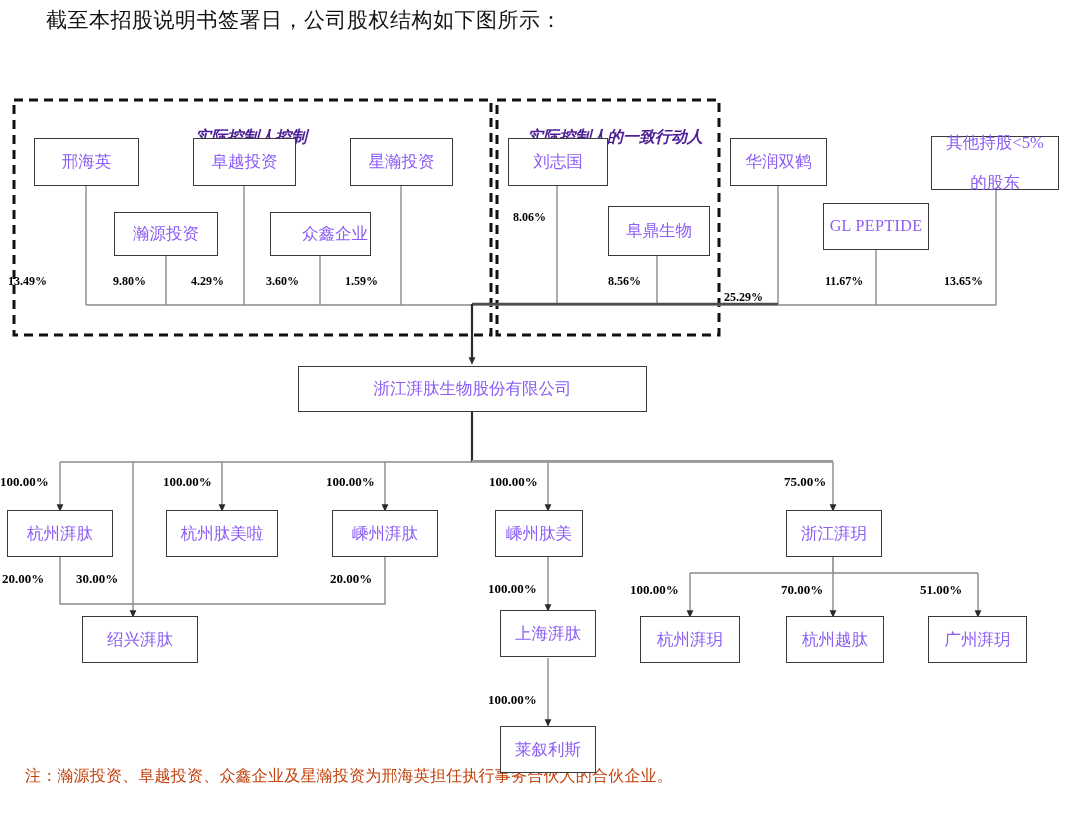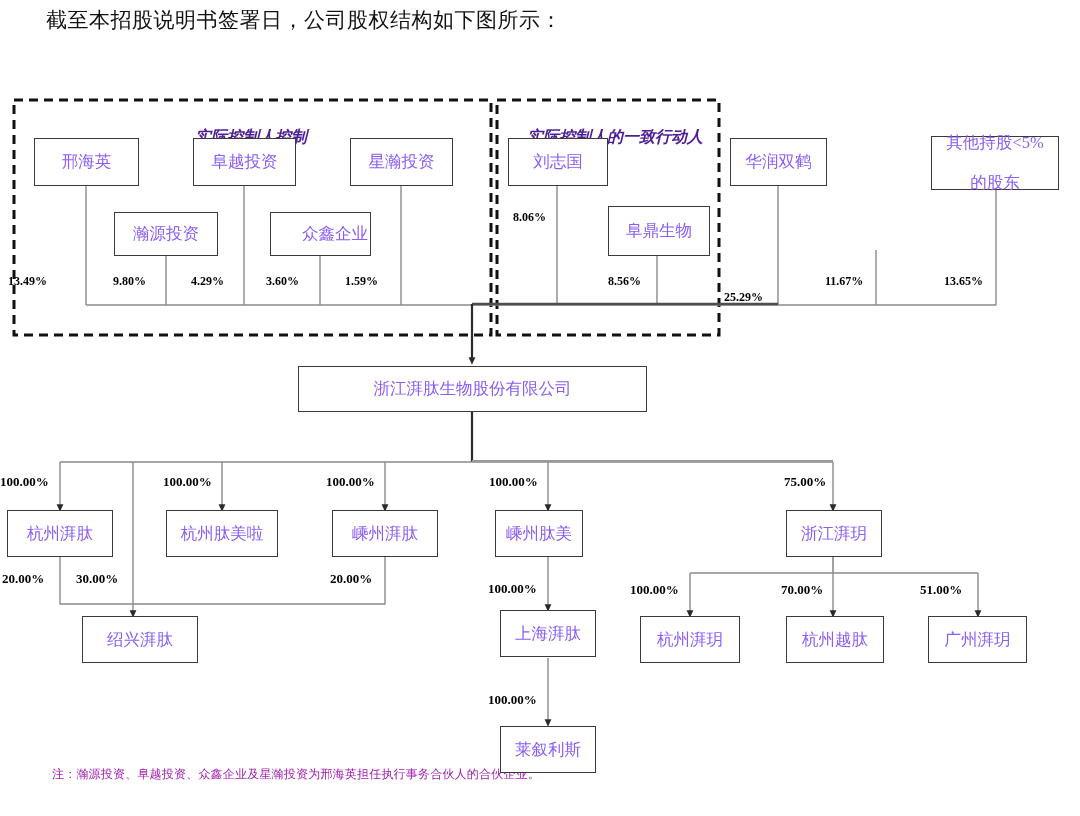--- a/index.html
+++ b/index.html
@@ -30,26 +30,26 @@
     left: 46px;
     top: 6px;
     font-size: 21px;
     letter-spacing: 0.5px;
     white-space: nowrap;
     font-family: "Liberation Serif", "DejaVu Serif", serif;
     color: #111;
   }
   .note-text {
     position: absolute;
-    left: 52px;
+    left: 25px;
     top: 766px;
-    font-size: 12px;
+    font-size: 16px;
     white-space: nowrap;
     letter-spacing: 0.2px;
-    color: #a21caf;
+    color: #c2410c;
   }
   .group-label {
     position: absolute;
     font-size: 16px;
     font-weight: bold;
     font-style: italic;
     white-space: nowrap;
     color: #4c1d95;
     font-family: "Liberation Serif", "DejaVu Serif", serif;
     margin-top: 48px;
@@ -156,20 +156,21 @@
   <div class="box" style="left:34px; top:138px; width:105px; height:48px;">邢海英</div>
   <div class="box" style="left:114px; top:212px; width:104px; height:44px;">瀚源投资</div>
   <div class="box" style="left:193px; top:138px; width:103px; height:48px;">阜越投资</div>
   <div class="box" style="left:270px; top:212px; width:101px; height:44px;padding-left:29px;">众鑫企业</div>
   <div class="box" style="left:350px; top:138px; width:103px; height:48px;">星瀚投资</div>
 
   <div class="box" style="left:508px; top:138px; width:100px; height:48px;">刘志国</div>
   <div class="box" style="left:608px; top:206px; width:102px; height:50px;">阜鼎生物</div>
 
   <div class="box" style="left:730px; top:138px; width:97px; height:48px;">华润双鹤</div>
+  <div class="box latin" style="left:823px; top:203px; width:106px; height:47px;">GL PEPTIDE</div>
 
   <div class="box two-line" style="left:931px; top:136px; width:128px; height:54px; flex-direction:column;gap:20px;">
     <span>其他持股&lt;5%</span>
     <span>的股东</span>
   </div>
 
   <div class="pct" style="left:8px; top:274px;">13.49%</div>
   <div class="pct" style="left:113px; top:274px;text-align:right;">9.80%</div>
   <div class="pct" style="left:191px; top:274px;">4.29%</div>
   <div class="pct" style="left:266px; top:274px;">3.60%</div>

